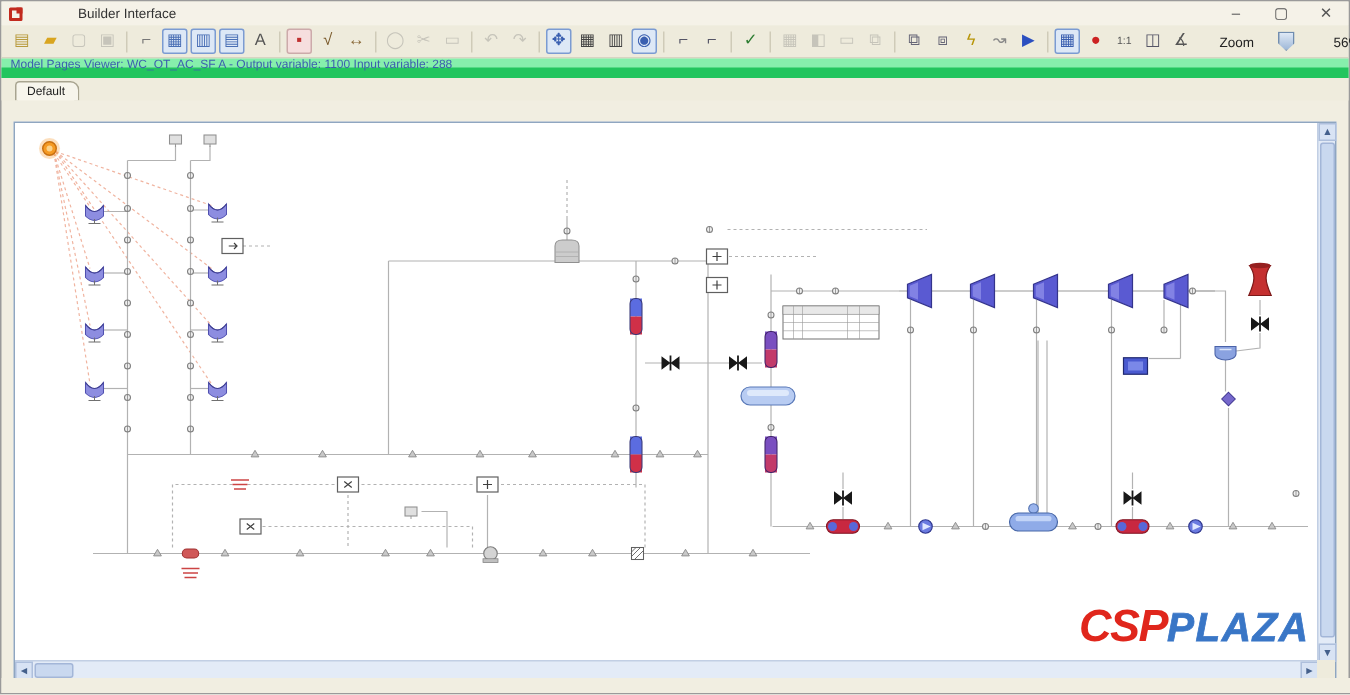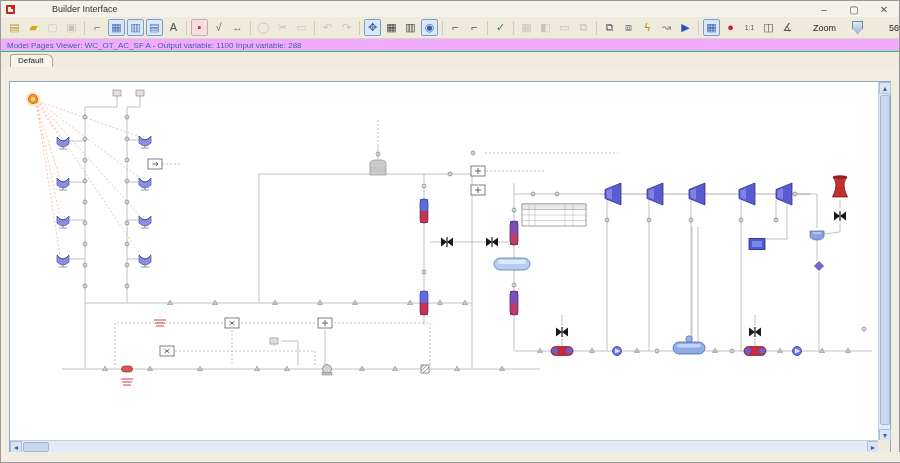--- a/index.html
+++ b/index.html
@@ -36,23 +36,23 @@
   .tb-icon.hot { border-color:#caa; background:#f6dede; }
   .tb-sep { width:1px; height:14px; background:#cfcbb8; margin:0 3px; }
   #tb-right { margin-left:auto; display:flex; align-items:center; }
   #zoom-label { font-size:9px; color:#222; margin:0 10px 0 16px; }
   #shield-icon { width:11px; height:13px; margin:0 26px 0 6px;
       background:linear-gradient(#dfe9f6,#9fb8d8); border:1px solid #6f8cb0;
       clip-path:polygon(0 0,100% 0,100% 60%,50% 100%,0 60%); }
   #zoom-value { font-size:9px; color:#222; margin-right:8px; }
 
   
-  #infobar { height:13px; background:#f0abfc; font-size:8px; color:#3c5fae;
+  #infobar { height:13px; background:#86efac; font-size:8px; color:#3c5fae;
              display:flex; align-items:center; padding-left:6px;
-             border-bottom:1px solid #22c55e; }
+             border-bottom:7px solid #22c55e; }
 
   
   #tabstrip { height:15px; background:#efecdd; position:relative; padding-left:9px;
               display:flex; align-items:flex-end; }
   .tab { height:13px; background:#f7f5ec; border:1px solid #a8a490; border-bottom:none;
          border-radius:3px 6px 0 0; font-size:8px; padding:1px 9px 0 7px; color:#222; }
 
   
   #canvas-frame { position:absolute; left:8px; top:80px; width:882px; height:372px;
                   background:#fff; border:1px solid #8fa6c0; }
@@ -660,20 +660,23 @@
           </g>
           <g transform="translate(317,287)">
             <circle r="4.5" fill="#d4d4d4" stroke="#808080" stroke-width=".8"></circle>
             <rect x="-5" y="3.5" width="10" height="2.5" fill="#c0c0c0" stroke="#808080" stroke-width=".5"></rect>
           </g>
           <g transform="translate(415,287)">
             <rect x="-4" y="-4" width="8" height="8" fill="#ffffff" stroke="#606060" stroke-width=".7"></rect>
             <path d="M-4,2 L2,-4 M-2,4 L4,-2 M-4,-1 L-1,-4" stroke="#606060" stroke-width=".6" fill="none"></path>
           </g>
         </svg>
+      <div id="watermark">
+        <span id="wm-csp" style="color: rgb(224, 38, 28);">CSP</span><span id="wm-plaza" style="color: rgb(47, 111, 196); -webkit-text-stroke-color: rgb(47, 111, 196);">PLAZA</span>
+      </div>
     </div>
     <div id="vscroll" class="sbar">
       <span class="sb-arrow" style="top:0;left:0;">▲</span>
       <span class="sb-thumb" style="top:13px;left:1px;width:10px;height:330px;"></span>
       <span class="sb-arrow" style="bottom:0;left:0;">▼</span>
     </div>
     <div id="hscroll" class="sbar">
       <span class="sb-arrow" style="left:0;top:0;">◄</span>
       <span class="sb-thumb" style="left:13px;top:1px;width:26px;height:10px;"></span>
       <span class="sb-arrow" style="right:0;top:0;">►</span>

